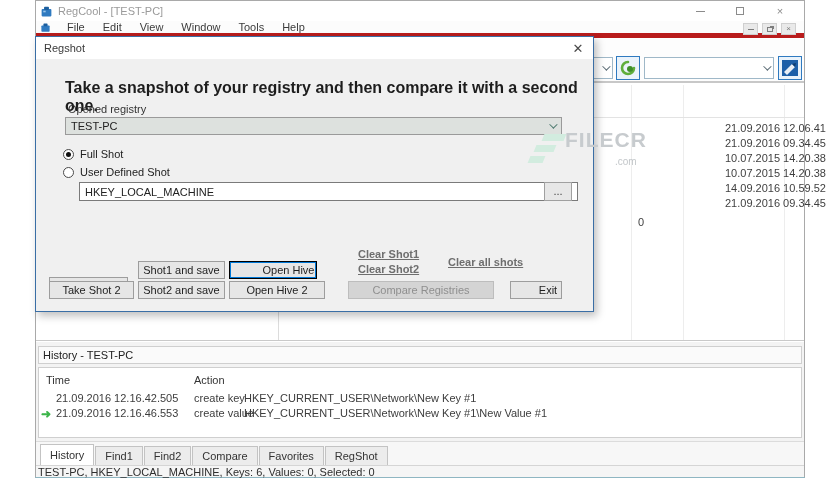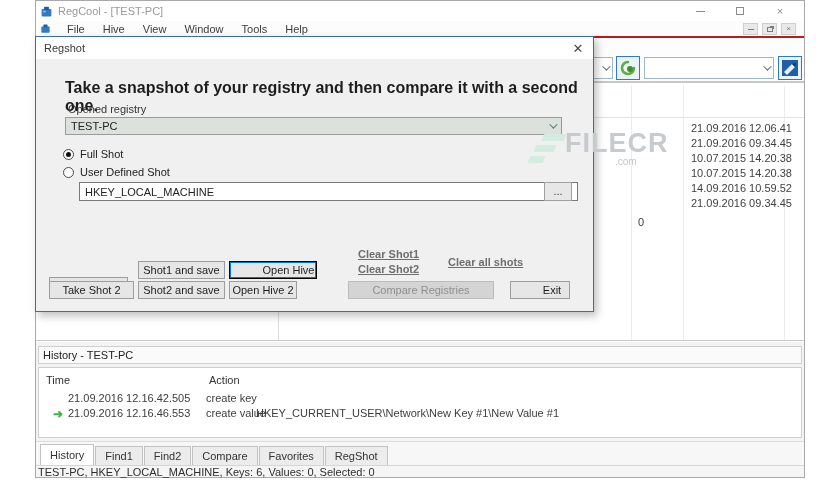--- a/index.html
+++ b/index.html
@@ -15,21 +15,21 @@
               display:flex; align-items:center; padding-left:4px; }
   .titlebar .app-ico { width:13px; height:13px; margin-right:5px; }
   .titlebar .title { color:#9a9a9a; font-size:11px; }
   .win-controls { position:absolute; right:4px; top:0; height:20px; display:flex; }
   .win-btn { width:40px; height:20px; display:flex; align-items:center; justify-content:center;
              color:#8b8b8b; font-size:11px; }
   .win-btn .box { width:8px; height:8px; border:1px solid #8b8b8b; }
   .win-btn .bar { width:9px; height:1px; background:#8b8b8b; }
 
   .menubar { position:absolute; left:0; top:20px; width:100%; height:17px; background:#fcfcfc;
-             border-bottom:2px solid #b91c1c; display:flex; align-items:center; padding-left:4px; }
+             border-bottom:5px solid #b91c1c; display:flex; align-items:center; padding-left:4px; }
   .menubar .app-ico { width:11px; height:11px; margin-right:7px; }
   .menu-item { padding:0 9px; color:#3c3c3c; font-size:11px; }
   .mdi-controls { position:absolute; right:8px; top:2px; display:flex; gap:4px; }
   .mdi-btn { width:15px; height:12px; background:#e9e9e9; border:1px solid #cfcfcf; color:#7d7d7d;
              font-size:8px; display:flex; align-items:center; justify-content:center; line-height:1; }
   .mdi-btn .bar { width:6px; height:1px; background:#7d7d7d; }
   .mdi-btn .rest { width:6px; height:5px; border:1px solid #7d7d7d; box-shadow:2px -2px 0 -1px #7d7d7d; }
 
   .toolbar { position:absolute; left:0; top:38px; width:100%; height:44px; background:#fdfdfd;
              border-bottom:2px solid #c8c8c8; }
@@ -39,32 +39,32 @@
   .tool-btn { position:absolute; width:24px; height:24px; border:1px solid #2f7ac0; background:#eaf3fb;
               display:flex; align-items:center; justify-content:center; }
 
   
   .content { position:absolute; left:0; top:84px; width:100%; height:256px; background:#fff;
              border-bottom:1px solid #c9c9c9; }
   .pane-divider { position:absolute; left:242px; top:0; width:1px; height:100%; background:#dcdcdc; }
   .col-line { position:absolute; top:0; width:1px; height:100%; background:#ededed; }
   .list-header { position:absolute; left:243px; top:13px; right:0; height:20px; border-bottom:1px solid #e3e3e3; }
   .date-rows { position:absolute; left:655px; top:36px; }
-  .date-row { height:15px; line-height:15px; color:#3f3f3f; white-space:nowrap; }
+  .date-row { height:15px; line-height:15px; color:#3f3f3f; white-space:nowrap;margin-left:34px; }
   .size-total { position:absolute; left:560px; top:131px; width:48px; text-align:right; color:#3f3f3f; }
 
   
   .history { position:absolute; left:0; top:341px; width:100%; height:99px; background:#f3f3f3; }
   .history-header { position:absolute; left:2px; top:4px; right:2px; height:18px; background:#fafafa;
                     border:1px solid #cfcfcf; line-height:16px; padding-left:4px; color:#222; }
   .history-table { position:absolute; left:2px; top:25px; right:2px; bottom:3px; background:#fff;
                    border:1px solid #cfcfcf; }
   .ht-col-time { position:absolute; left:7px; top:6px; color:#333; }
-  .ht-col-action { position:absolute; left:170px; top:6px; color:#333; }
-  .ht-row { position:absolute; left:12px; width:100%; height:15px; }
+  .ht-col-action { position:absolute; left:155px; top:6px; color:#333; }
+  .ht-row { position:absolute; left:0; width:100%; height:15px; }
   .ht-time { position:absolute; left:17px; color:#3d3d3d; }
   .ht-action { position:absolute; left:155px; color:#3d3d3d; }
   .ht-path { position:absolute; left:205px; color:#3d3d3d; white-space:nowrap; }
   .ht-arrow { position:absolute; left:2px; top:0px; color:#3cb54a; font-size:12px; font-weight:bold; }
 
   
   .tabsbar { position:absolute; left:0; top:440px; width:100%; height:24px; background:#f7f7f7;
              border-top:1px solid #dcdcdc; display:flex; align-items:flex-end; padding-left:4px; }
   .tab { height:19px; line-height:18px; padding:0 9px; border:1px solid #c3c3c3; border-bottom:none;
          background:#ececec; color:#333; margin-right:1px; }
@@ -96,21 +96,21 @@
   .browse-btn { position:absolute; left:508px; top:145px; width:28px; height:19px; background:#e7e7e7;
                 border:1px solid #a0a0a0; text-align:center; line-height:17px; color:#444; }
   .dlg-link { position:absolute; color:#6e6e6e; font-weight:600; text-decoration:underline; }
   .dlg-btn { position:absolute; height:18px; background:#e6e6e6; border:1px solid #9d9d9d;
              text-align:center; line-height:16px; color:#1e1e1e; }
   .dlg-btn.focused { border:1px solid #000000; box-shadow:0 0 0 1px #0078d7 inset;padding-left:31px; }
   .dlg-btn.disabled { background:#d4d4d4; border-color:#bdbdbd; color:#8f8f8f; }
 
   
   .watermark { position:absolute; left:525px; top:126px; z-index:20; pointer-events:none; }
-  .wm-text { position:absolute; left:40px; top:2px; font-size:27px; font-weight:bold; color:#c7cbce;
+  .wm-text { position:absolute; left:40px; top:2px; font-size:21px; font-weight:bold; color:#c7cbce;
              letter-spacing:1px; }
   .wm-com { position:absolute; left:90px; top:30px; font-size:10px; color:#c3c7ca; }
   .wm-bar { position:absolute; height:7px; background:#d2ecdf; transform:skewX(-22deg); }
 </style>
 </head>
 <body>
 
 <div class="screen">
 
   <div class="window">
@@ -132,21 +132,21 @@
         <div class="win-btn">×</div>
       </div>
     </div>
 
     <div class="menubar">
       <svg class="app-ico" viewBox="0 0 16 16">
         <rect x="2" y="5" width="12" height="9" rx="1" fill="#2f7ac0"></rect>
         <rect x="5" y="2" width="6" height="4" rx="1" fill="#1b5e9e"></rect>
       </svg>
       <span class="menu-item">File</span>
-      <span class="menu-item">Hive</span>
+      <span class="menu-item">Edit</span>
       <span class="menu-item">View</span>
       <span class="menu-item">Window</span>
       <span class="menu-item">Tools</span>
       <span class="menu-item">Help</span>
       <div class="mdi-controls">
         <div class="mdi-btn">
             <span class="bar"></span>
           </div>
         <div class="mdi-btn">
             <span class="rest"></span>
@@ -198,20 +198,21 @@
     </div>
 
     <div class="history">
       <div class="history-header">History - TEST-PC</div>
       <div class="history-table">
         <span class="ht-col-time">Time</span>
         <span class="ht-col-action">Action</span>
         <div class="ht-row" style="top:24px;">
           <span class="ht-time">21.09.2016 12.16.42.505</span>
           <span class="ht-action">create key</span>
+          <span class="ht-path">HKEY_CURRENT_USER\Network\New Key #1</span>
         </div>
         <div class="ht-row" style="top:39px;">
           <span class="ht-arrow">➜</span>
           <span class="ht-time">21.09.2016 12.16.46.553</span>
           <span class="ht-action">create value</span>
           <span class="ht-path">HKEY_CURRENT_USER\Network\New Key #1\New Value #1</span>
         </div>
       </div>
     </div>
 
@@ -256,23 +257,23 @@
     <span class="dlg-link" style="left:322px; top:211px;">Clear Shot1</span>
     <span class="dlg-link" style="left:322px; top:226px;">Clear Shot2</span>
     <span class="dlg-link" style="left:412px; top:219px;">Clear all shots</span>
 
     <div class="dlg-btn" style="left:13px;  top:208px; width:79px;margin-top:32px;">Take Shot 1</div>
     <div class="dlg-btn" style="left:102px; top:224px; width:87px;">Shot1 and save</div>
     <div class="dlg-btn focused" style="left:193px; top:224px; width:88px;">Open Hive 1</div>
 
     <div class="dlg-btn" style="left:13px;  top:244px; width:85px;">Take Shot 2</div>
     <div class="dlg-btn" style="left:102px; top:244px; width:87px;">Shot2 and save</div>
-    <div class="dlg-btn" style="left:193px; top:244px; width:68px;">Open Hive 2</div>
+    <div class="dlg-btn" style="left:193px; top:244px; width:96px;">Open Hive 2</div>
     <div class="dlg-btn disabled" style="left:312px; top:244px; width:146px;">Compare Registries</div>
-    <div class="dlg-btn" style="left:474px; top:244px; width:60px;padding-left:24px;">Exit</div>
+    <div class="dlg-btn" style="left:474px; top:244px; width:52px;padding-left:24px;">Exit</div>
   </div>
 
   <div class="watermark">
     <span class="wm-bar" style="left:18px; top:8px;  width:22px;"></span>
     <span class="wm-bar" style="left:10px; top:19px; width:20px;"></span>
     <span class="wm-bar" style="left:4px;  top:30px; width:15px;"></span>
     <span class="wm-text">FILECR</span>
     <span class="wm-com">.com</span>
   </div>
 

